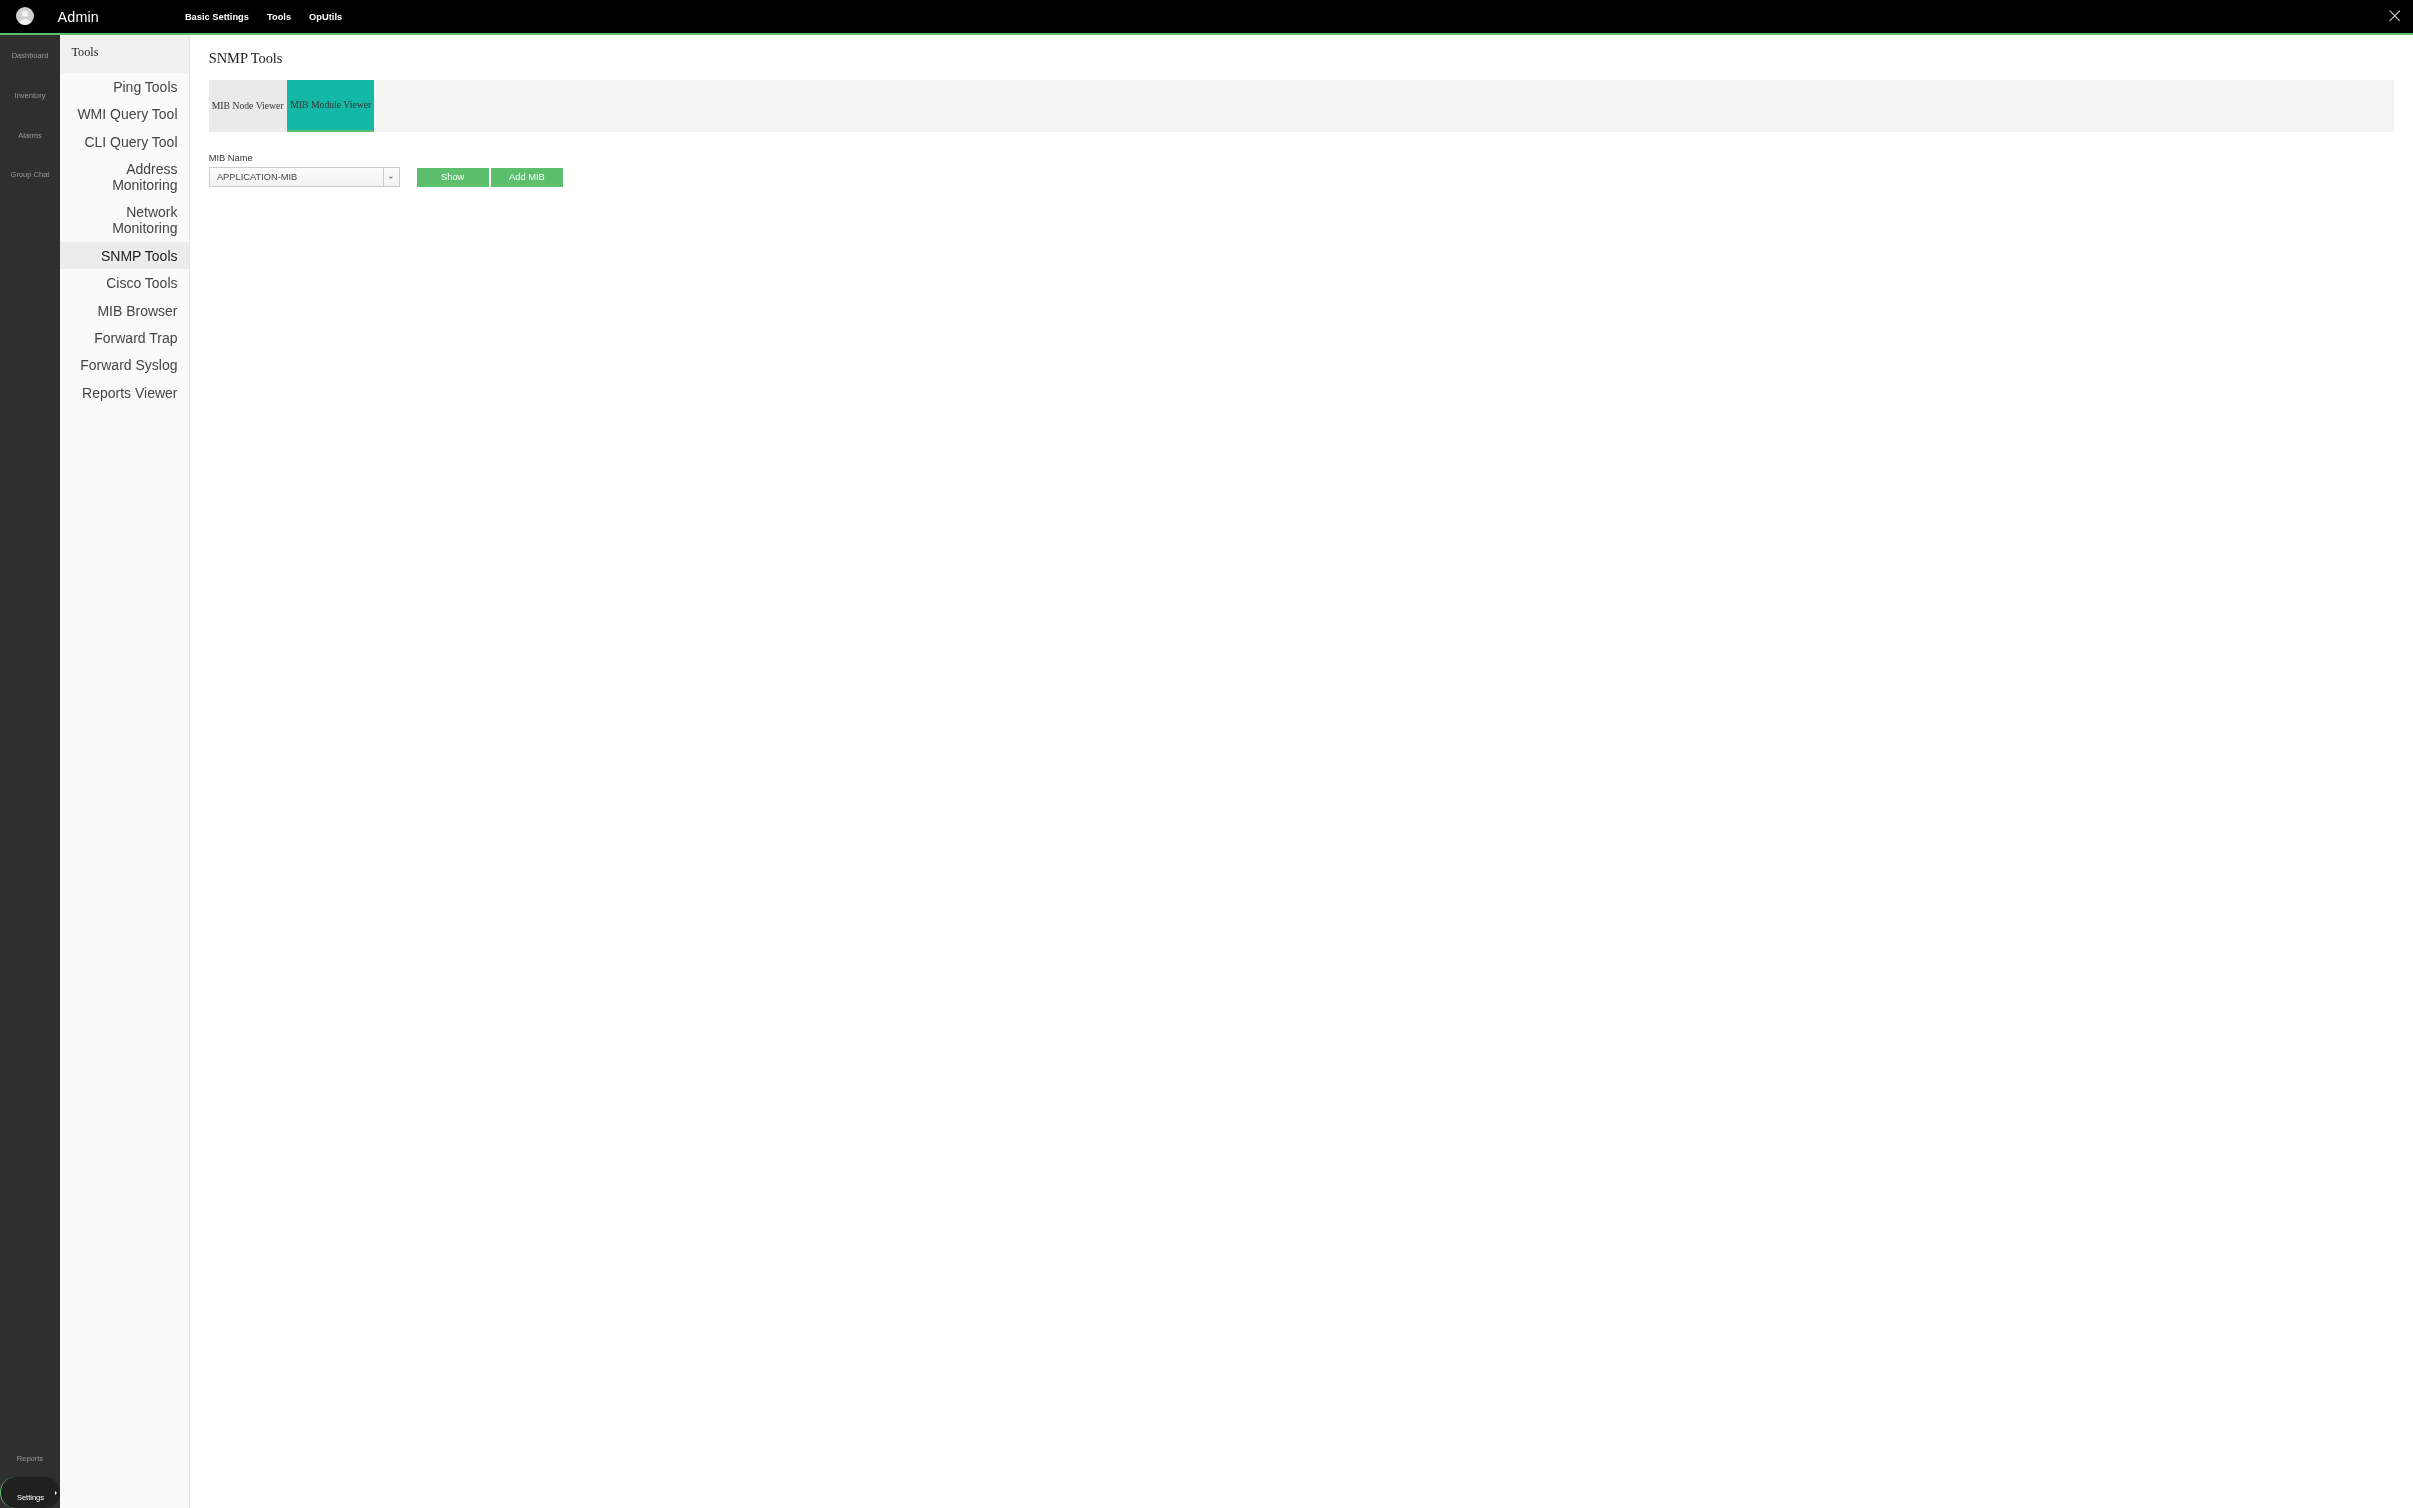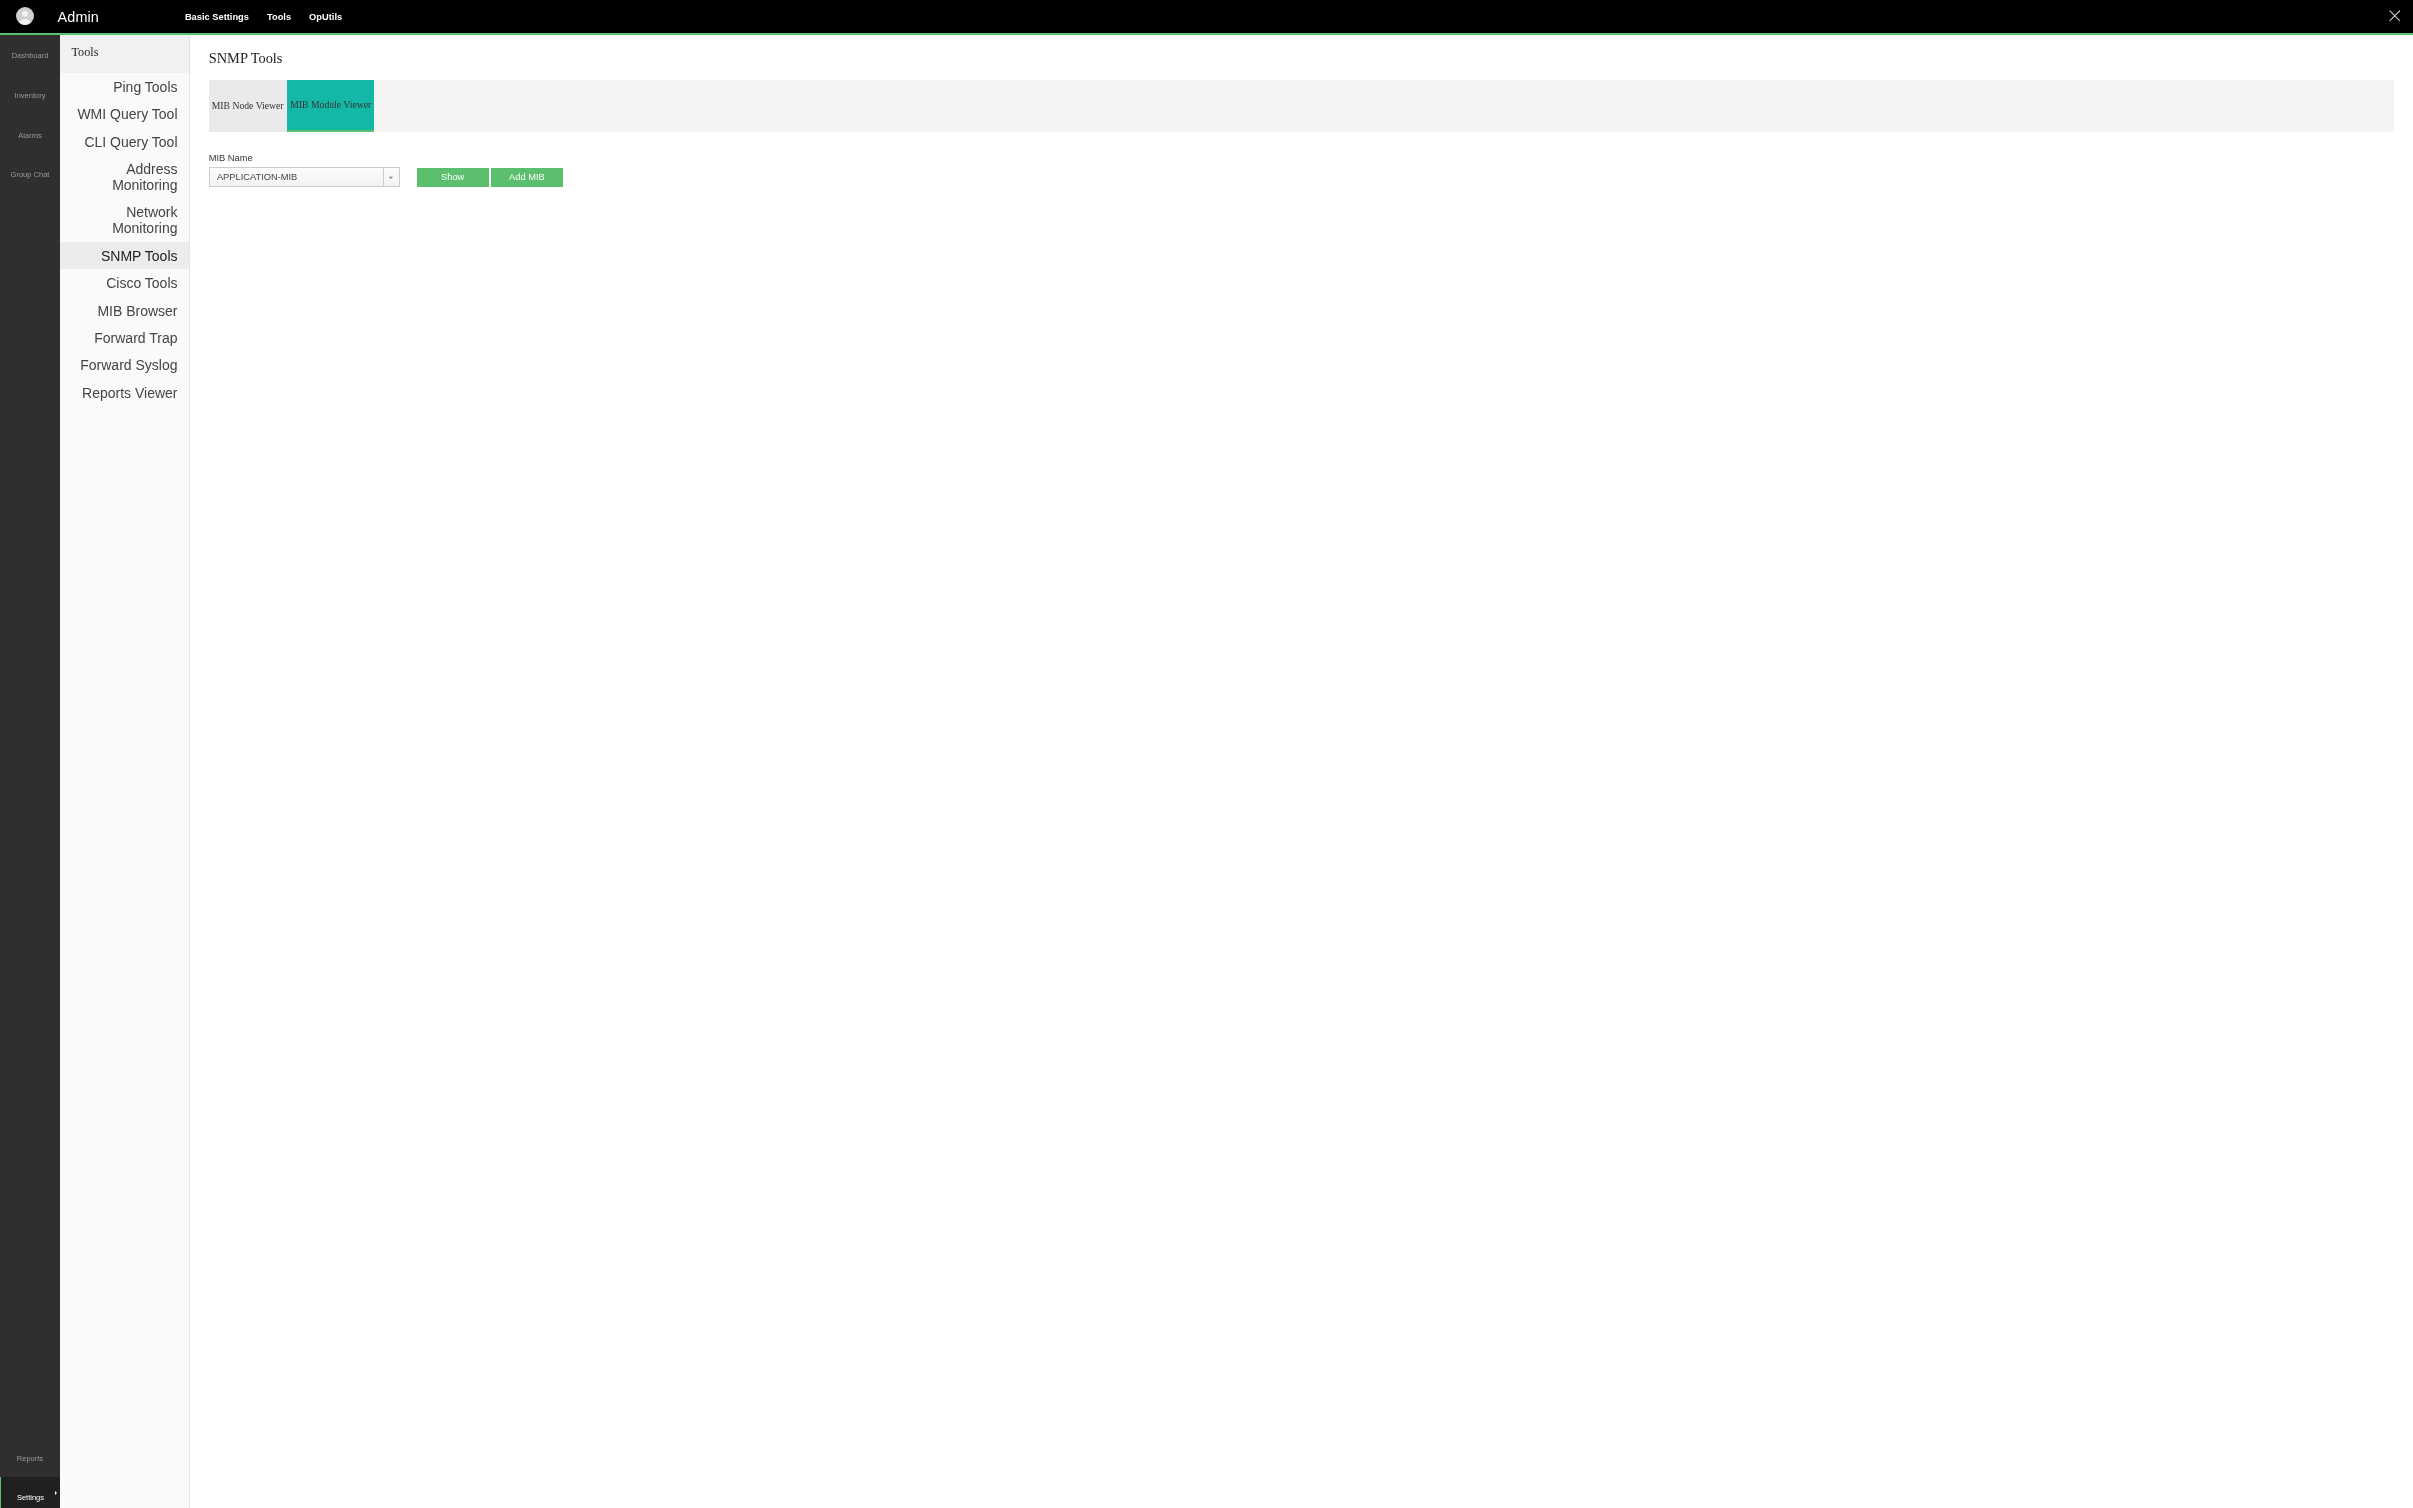--- a/index.html
+++ b/index.html
@@ -84,20 +84,21 @@
     text-align: center;
     padding: 16px 1.4px 5.7px;
     cursor: pointer;
   }
   .rail-spacer { flex: 1; }
   .rail-item.active {
     background: #202020;
     color: #fff;
     border-left: 1.4px solid #5bbf6d;
     position: relative;
+    border-radius: 15px;
   }
   .rail-item.active::after {
     content: "";
     position: absolute;
     right: 2.9px;
     top: 50%;
     transform: translateY(-50%);
     width: 0; height: 0;
     border-top: 2.2px solid transparent;
     border-bottom: 2.2px solid transparent;

